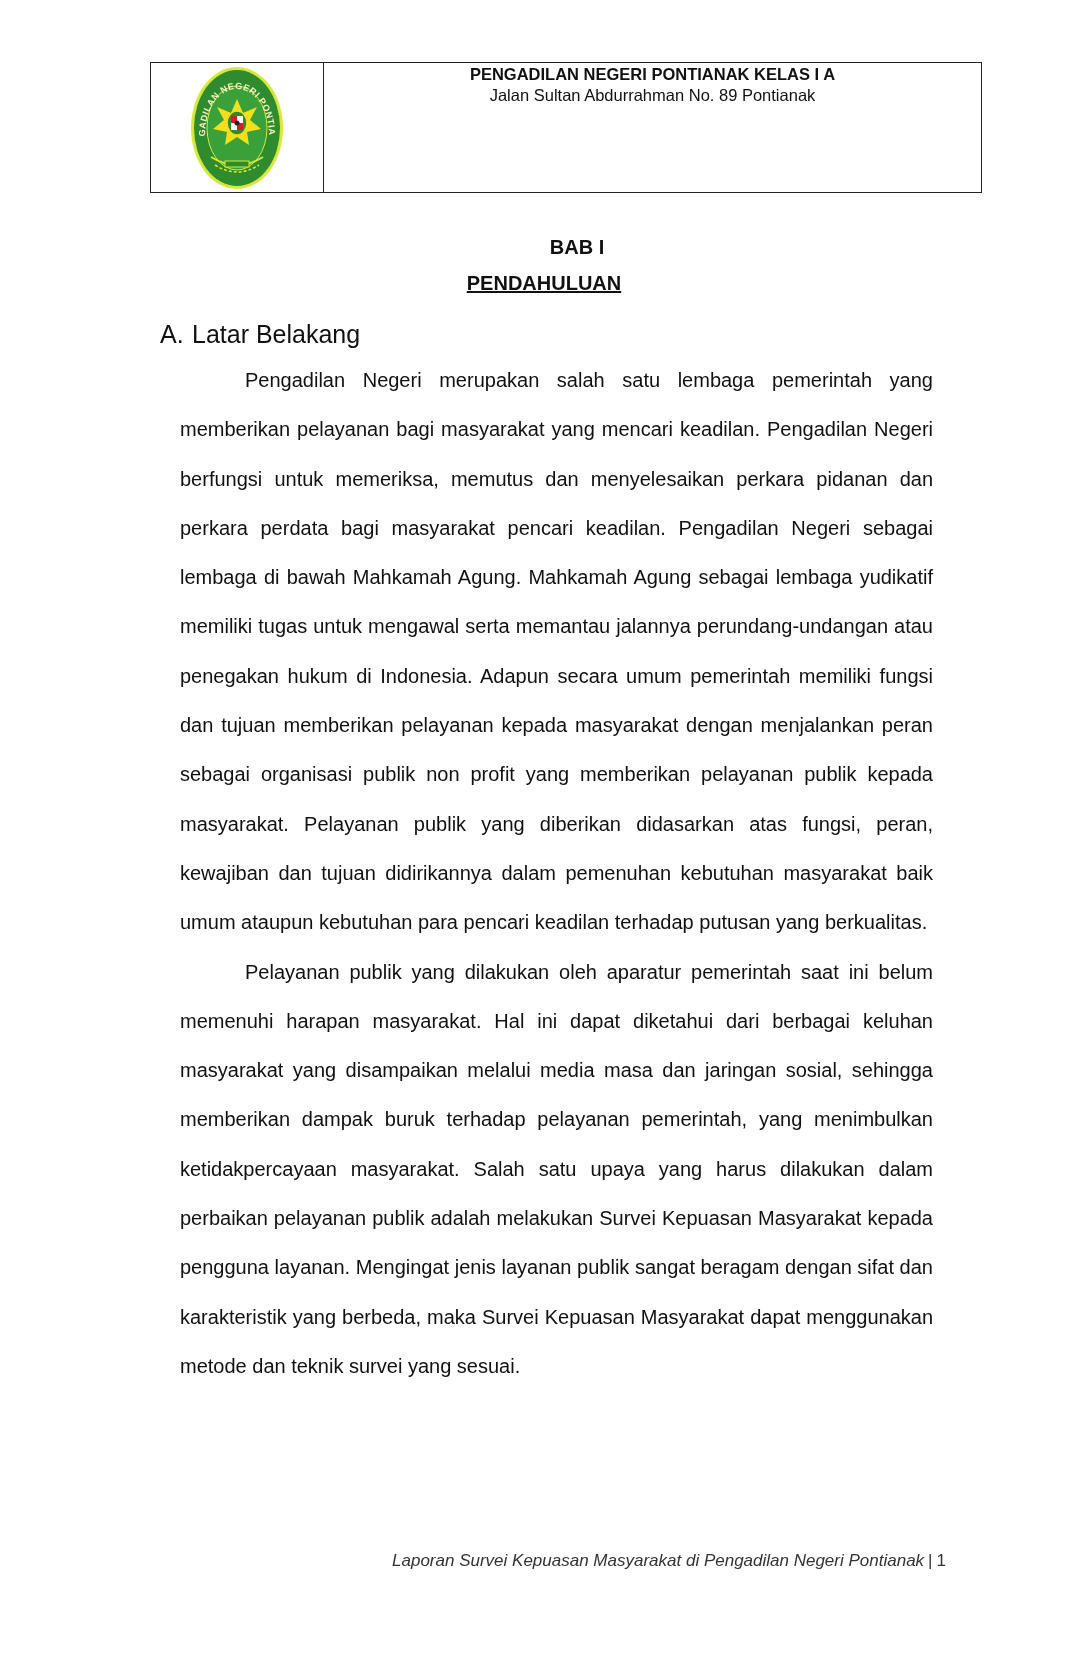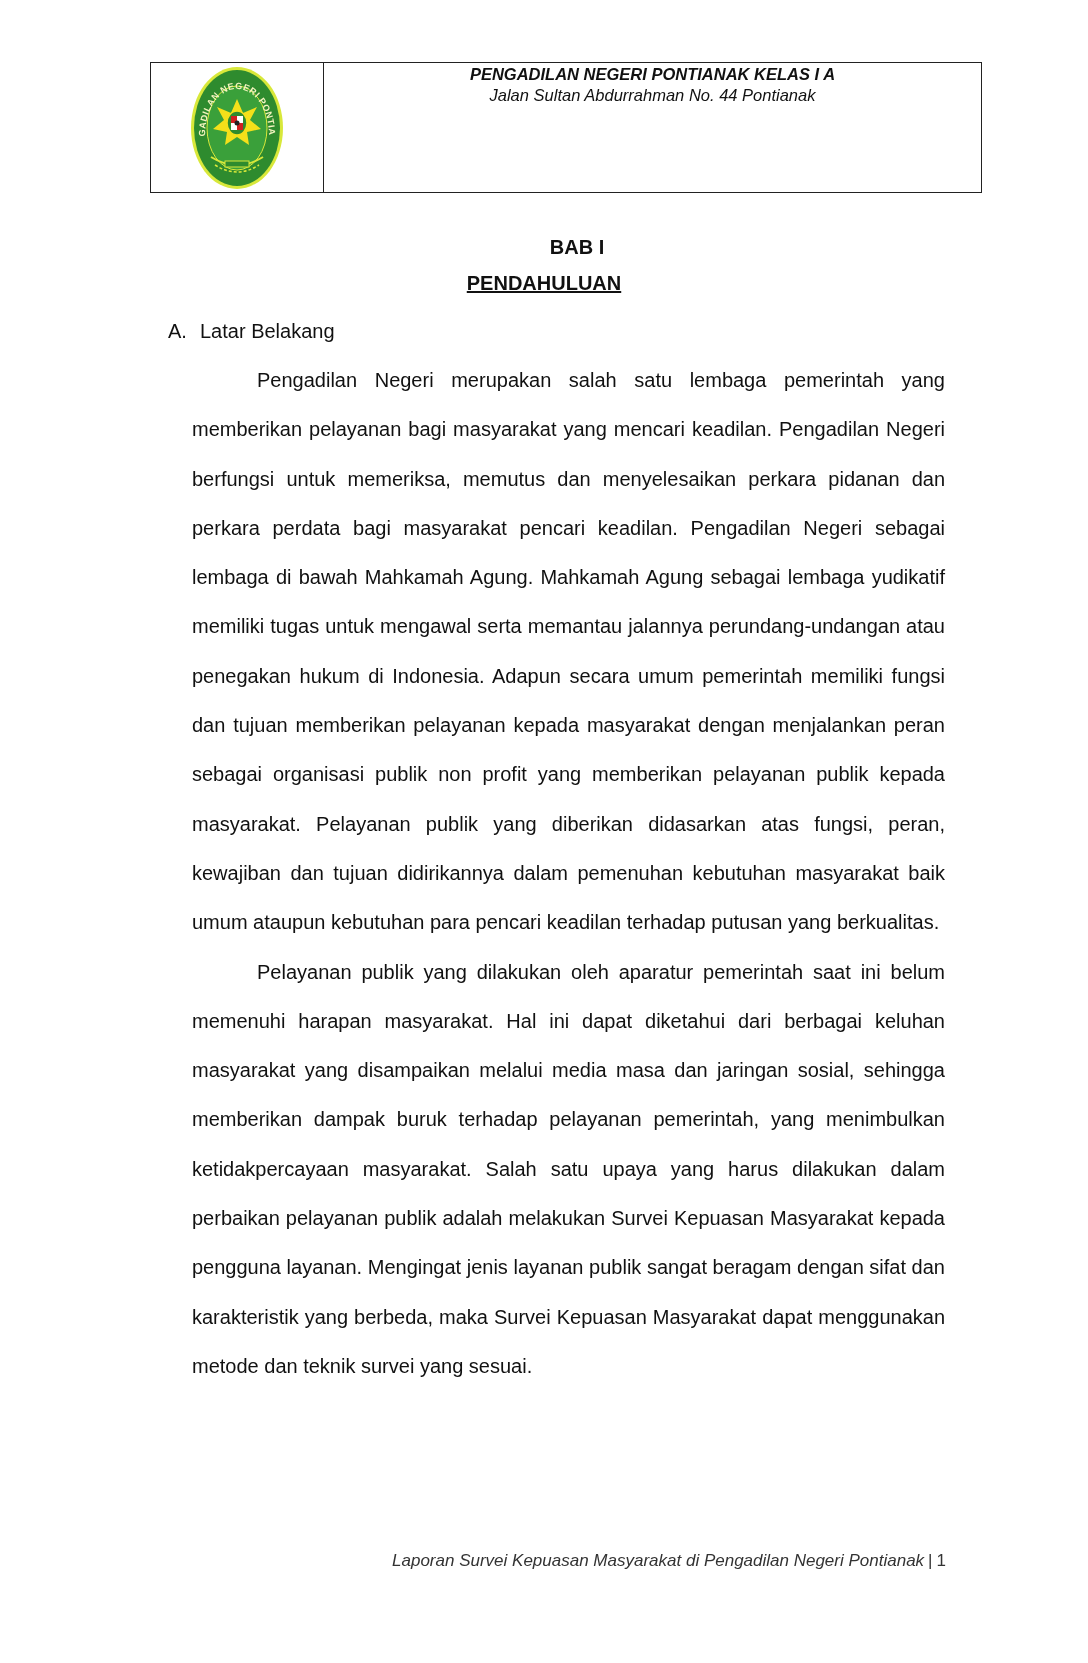--- a/index.html
+++ b/index.html
@@ -1,25 +1,25 @@
 <!DOCTYPE html>
 <html><head>
 <meta charset="utf-8">
 <style>
   html, body { margin:0; padding:0; background:#ffffff; }
   body { width:1088px; height:1663px; position:relative; overflow:hidden; font-family:"Liberation Sans", sans-serif; color:#111; }
   .letterhead { position:absolute; left:150px; top:62px; width:832px; height:131px; border:1.5px solid #222; box-sizing:border-box; display:flex; }
   .logo-cell { width:172px; border-right:1.5px solid #222; display:flex; align-items:center; justify-content:center; }
-  .info-cell { flex:1; text-align:center; font-size:16.5px; line-height:20.5px; padding-top:1px;font-style:italic; }
+  .info-cell { flex:1; text-align:center; font-size:16.5px; line-height:20.5px; padding-top:1px; }
   .info-cell .org { font-weight:bold; }
   .info-cell .email a { color:#111; text-decoration:underline; }
   .heading { position:absolute; left:0; width:1088px; text-align:center; font-weight:bold; font-size:20px; }
-  .section { position:absolute; left:168px; top:320px; font-size:20px; }
+  .section { position:absolute; left:160px; top:320px; font-size:25px; }
   .section .num { display:inline-block; width:32px; }
-  .body-text { position:absolute; left:192px; width:753px; font-size:20px; line-height:49.3px; text-align:justify; }
+  .body-text { position:absolute; left:180px; width:753px; font-size:20px; line-height:49.3px; text-align:justify; }
   .body-text p { margin:0; text-indent:65px; }
   .footer { position:absolute; left:0; width:946px; top:1551px; text-align:right; font-size:17px; color:#333; }
   .footer .title { font-style:italic;margin-top:6px; }
   .footer .sep { margin:0 4px; }
 </style>
 </head>
 <body>
 
 <div class="letterhead">
   <div class="logo-cell">
@@ -42,21 +42,21 @@
         <rect x="0" y="0" width="6" height="7" fill="#d02020"></rect>
         <circle cx="0" cy="0" r="2.5" fill="#222"></circle>
       </g>
       <path d="M 22 92 Q 48 108 74 92" stroke="#d8e83a" stroke-width="2" fill="none"></path>
       <path d="M 26 100 Q 48 114 70 100" stroke="#d8e83a" stroke-width="1.5" fill="none" stroke-dasharray="3,2"></path>
       <rect x="36" y="96" width="24" height="6" fill="#2e8b2e" stroke="#d8e83a" stroke-width="1"></rect>
     </svg>
   </div>
   <div class="info-cell">
     <div class="org">PENGADILAN NEGERI PONTIANAK KELAS I A</div>
-    <div>Jalan Sultan Abdurrahman No. 44 Pontianak</div>
+    <div>Jalan Sultan Abdurrahman No. 89 Pontianak</div>
   </div>
 </div>
 
 <div class="heading" style="top:236px;padding-left:33px;">BAB I</div>
 <div class="heading" style="top:272px;text-decoration:underline;">PENDAHULUAN</div>
 
 <div class="section">
   <span class="num">A.</span><span>Latar Belakang</span>
 </div>
 

